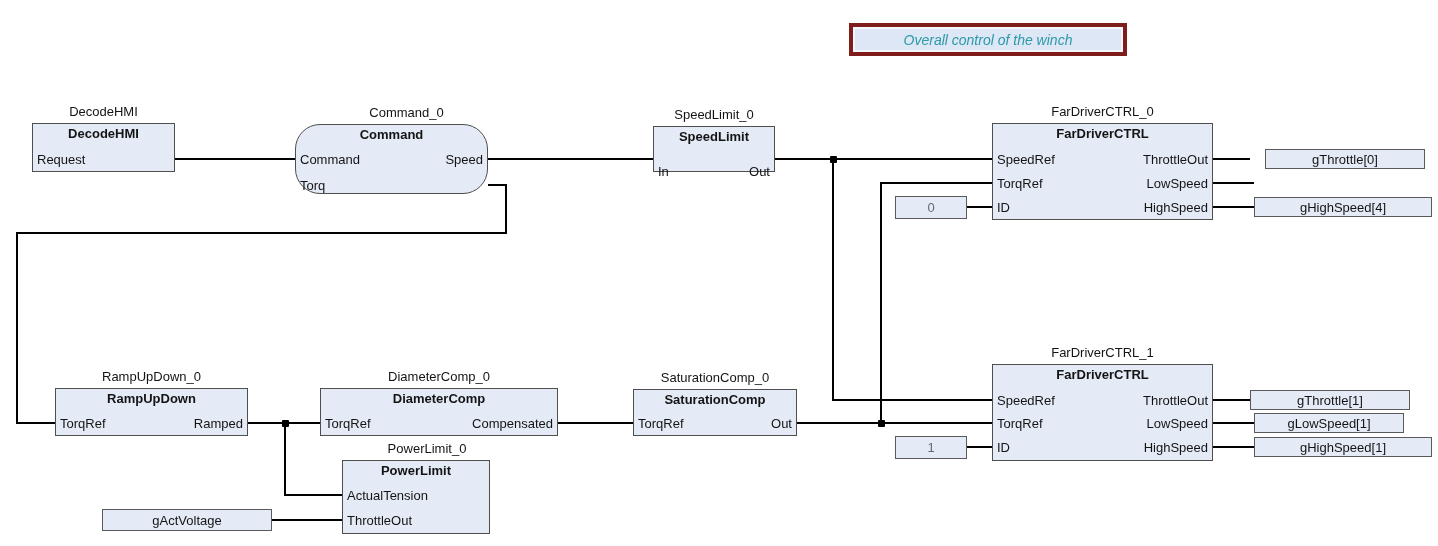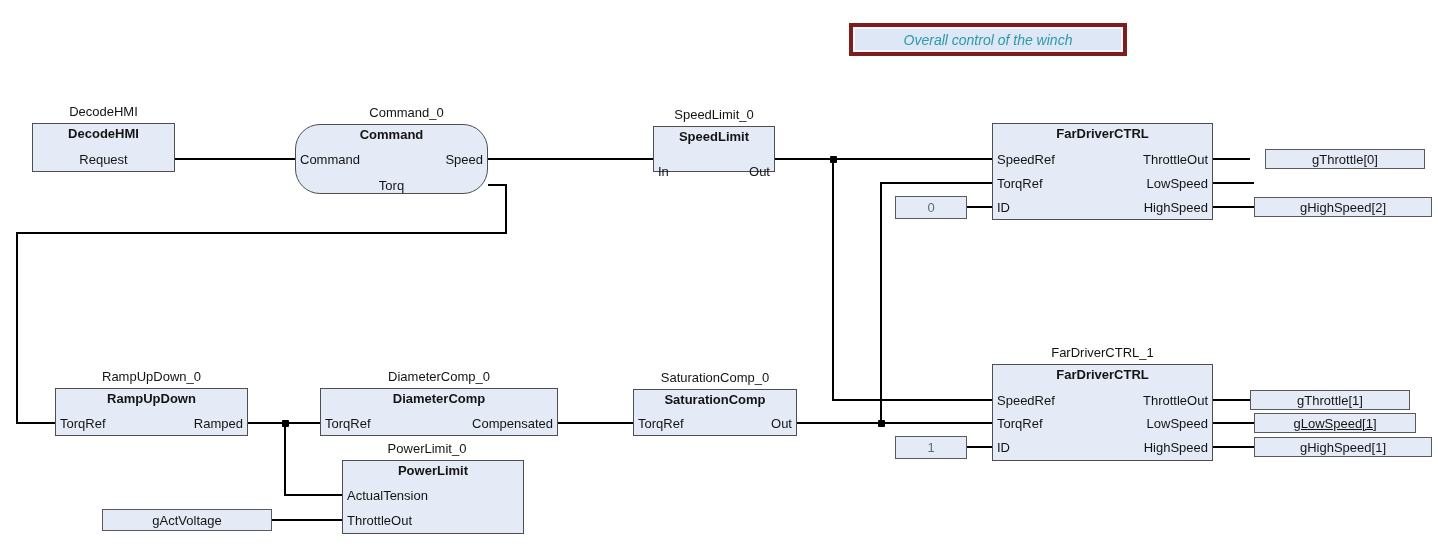--- a/index.html
+++ b/index.html
@@ -17,21 +17,21 @@
     box-sizing:border-box;
   }
   .fb-title {
     position:absolute; top:2px; left:0; right:0; text-align:center;
     font-weight:bold; white-space:nowrap;
   }
   .fb-row {
     position:absolute; left:4px; right:4px; height:18px; line-height:18px;
     display:flex; justify-content:space-between; white-space:nowrap;
   }
-  .fb-row.out-only { justify-content:center; }
+  .fb-row.out-only { justify-content:flex-start; }
   .pin-in, .pin-out { display:inline-block; }
   .varbox {
     position:absolute; background:#e4eaf6; border:1.5px solid #5a5a5a;
     box-sizing:border-box; display:flex; align-items:center; justify-content:center;
     white-space:nowrap;
   }
   .constbox {
     position:absolute; background:#e4eaf6; border:1.5px solid #5a5a5a;
     box-sizing:border-box; display:flex; align-items:center; justify-content:center;
     color:#5f6b76;
@@ -104,20 +104,21 @@
 
   <div class="inst" style="left:653px; top:107px; width:122px;">SpeedLimit_0</div>
   <div class="fb" style="left:653px; top:126px; width:122px; height:46px;">
     <div class="fb-title">SpeedLimit</div>
     <div class="fb-row" style="top:36px;">
       <span class="pin-in">In</span>
       <span class="pin-out">Out</span>
     </div>
   </div>
 
+  <div class="inst" style="left:992px; top:104px; width:221px;">FarDriverCTRL_0</div>
   <div class="fb" style="left:992px; top:123px; width:221px; height:97px;">
     <div class="fb-title">FarDriverCTRL</div>
     <div class="fb-row" style="top:27px;">
       <span class="pin-in">SpeedRef</span>
       <span class="pin-out">ThrottleOut</span>
     </div>
     <div class="fb-row" style="top:51px;">
       <span class="pin-in">TorqRef</span>
       <span class="pin-out">LowSpeed</span>
     </div>
@@ -165,35 +166,35 @@
   <div class="inst" style="left:633px; top:370px; width:164px;">SaturationComp_0</div>
   <div class="fb" style="left:633px; top:389px; width:164px; height:47px;">
     <div class="fb-title">SaturationComp</div>
     <div class="fb-row" style="top:25px;">
       <span class="pin-in">TorqRef</span>
       <span class="pin-out">Out</span>
     </div>
   </div>
 
   <div class="inst" style="left:342px; top:441px; width:170px;">PowerLimit_0</div>
-  <div class="fb" style="left:342px; top:460px; width:182px; height:74px;">
+  <div class="fb" style="left:342px; top:460px; width:148px; height:74px;">
     <div class="fb-title">PowerLimit</div>
     <div class="fb-row" style="top:26px;">
       <span class="pin-in">ActualTension</span>
     </div>
     <div class="fb-row" style="top:51px;">
       <span class="pin-in">ThrottleOut</span>
     </div>
   </div>
 
   <div class="constbox" style="left:895px; top:196px; width:72px; height:23px;">0</div>
   <div class="constbox" style="left:895px; top:436px; width:72px; height:23px;">1</div>
 
   <div class="varbox" style="left:102px; top:509px; width:170px; height:22px;">gActVoltage</div>
 
   <div class="varbox" style="left:1250px; top:149px; width:160px; height:20px;margin-left:15px;">gThrottle[0]</div>
-  <div class="varbox" style="left:1254px; top:197px; width:178px; height:20px;">gHighSpeed[2]</div>
+  <div class="varbox" style="left:1254px; top:197px; width:178px; height:20px;">gHighSpeed[4]</div>
 
   <div class="varbox" style="left:1250px; top:390px; width:160px; height:20px;">gThrottle[1]</div>
-  <div class="varbox" style="left:1254px; top:413px; width:162px; height:20px;text-decoration:underline;">gLowSpeed[1]</div>
+  <div class="varbox" style="left:1254px; top:413px; width:150px; height:20px;">gLowSpeed[1]</div>
   <div class="varbox" style="left:1254px; top:437px; width:178px; height:20px;">gHighSpeed[1]</div>
 
 </div>
 
 </body></html>

